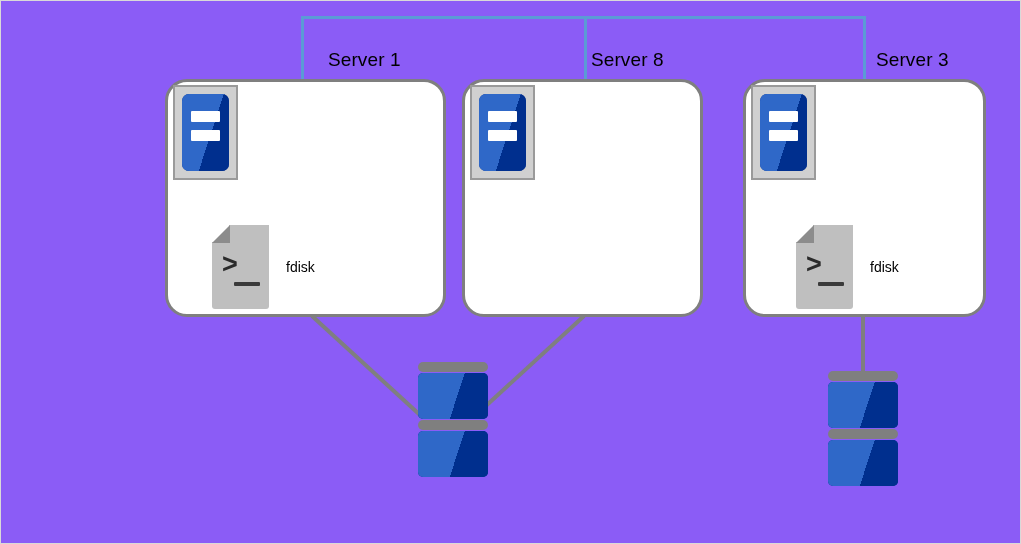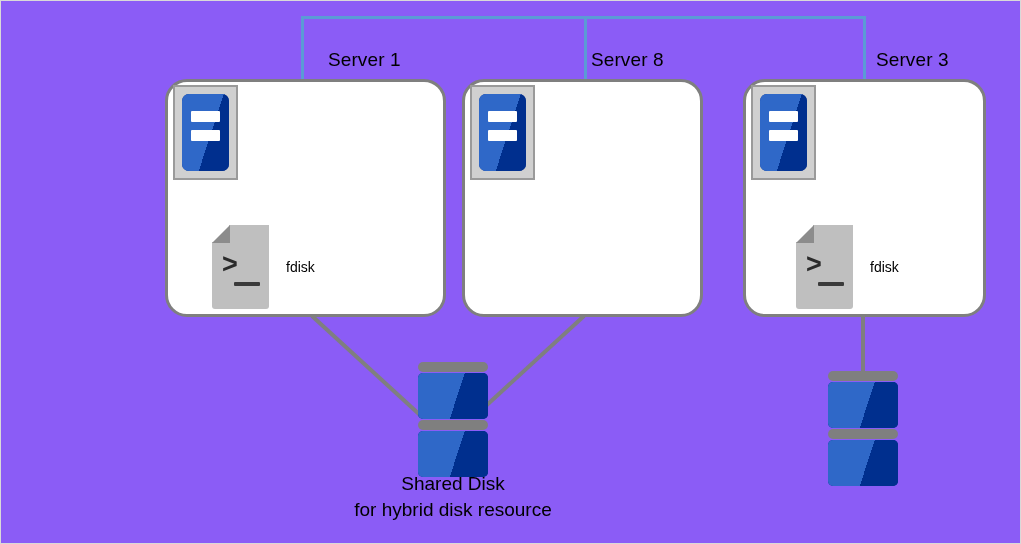--- a/index.html
+++ b/index.html
@@ -143,24 +143,20 @@
       <div class="fdisk-caption">fdisk</div>
     </div>
 
     <div class="disk" style="left:417px;top:361px;width:70px;height:114px;">
       <div class="ring" style="top:0px;"></div>
       <div class="platter" style="top:11px;"></div>
       <div class="ring" style="top:58px;"></div>
       <div class="platter" style="top:69px;"></div>
     </div>
 
-    <div class="disk-caption" style="left:322px;top:470px;width:260px;">
-      <div>Shared  Disk</div>
-      <div>for hybrid disk resource</div>
-    </div>
 
     <div class="disk" style="left:827px;top:370px;width:70px;height:114px;">
       <div class="ring" style="top:0px;"></div>
       <div class="platter" style="top:11px;"></div>
       <div class="ring" style="top:58px;"></div>
       <div class="platter" style="top:69px;"></div>
     </div>
 
 
   </div>

